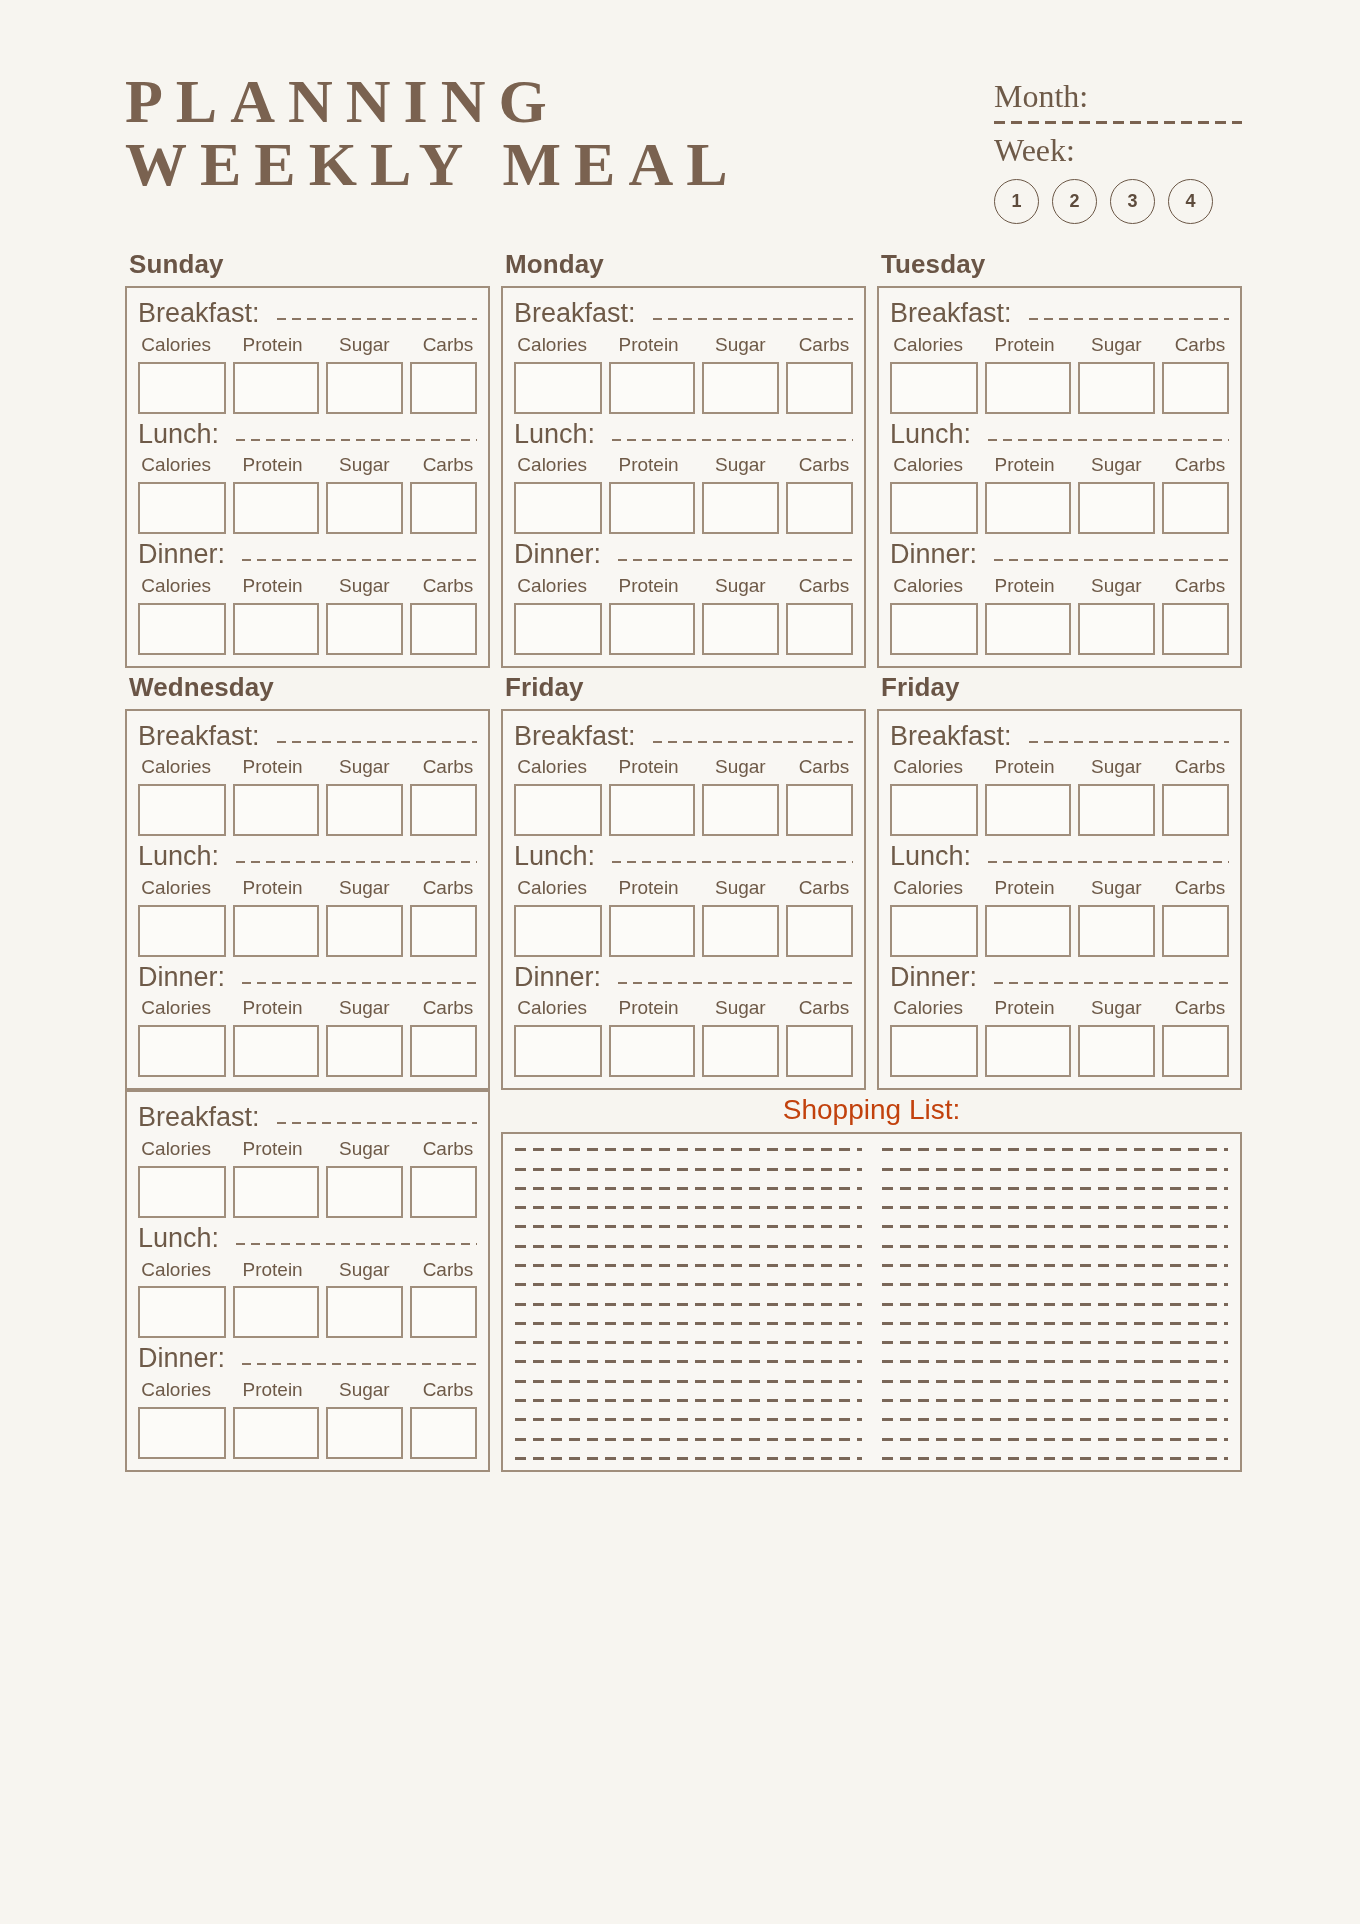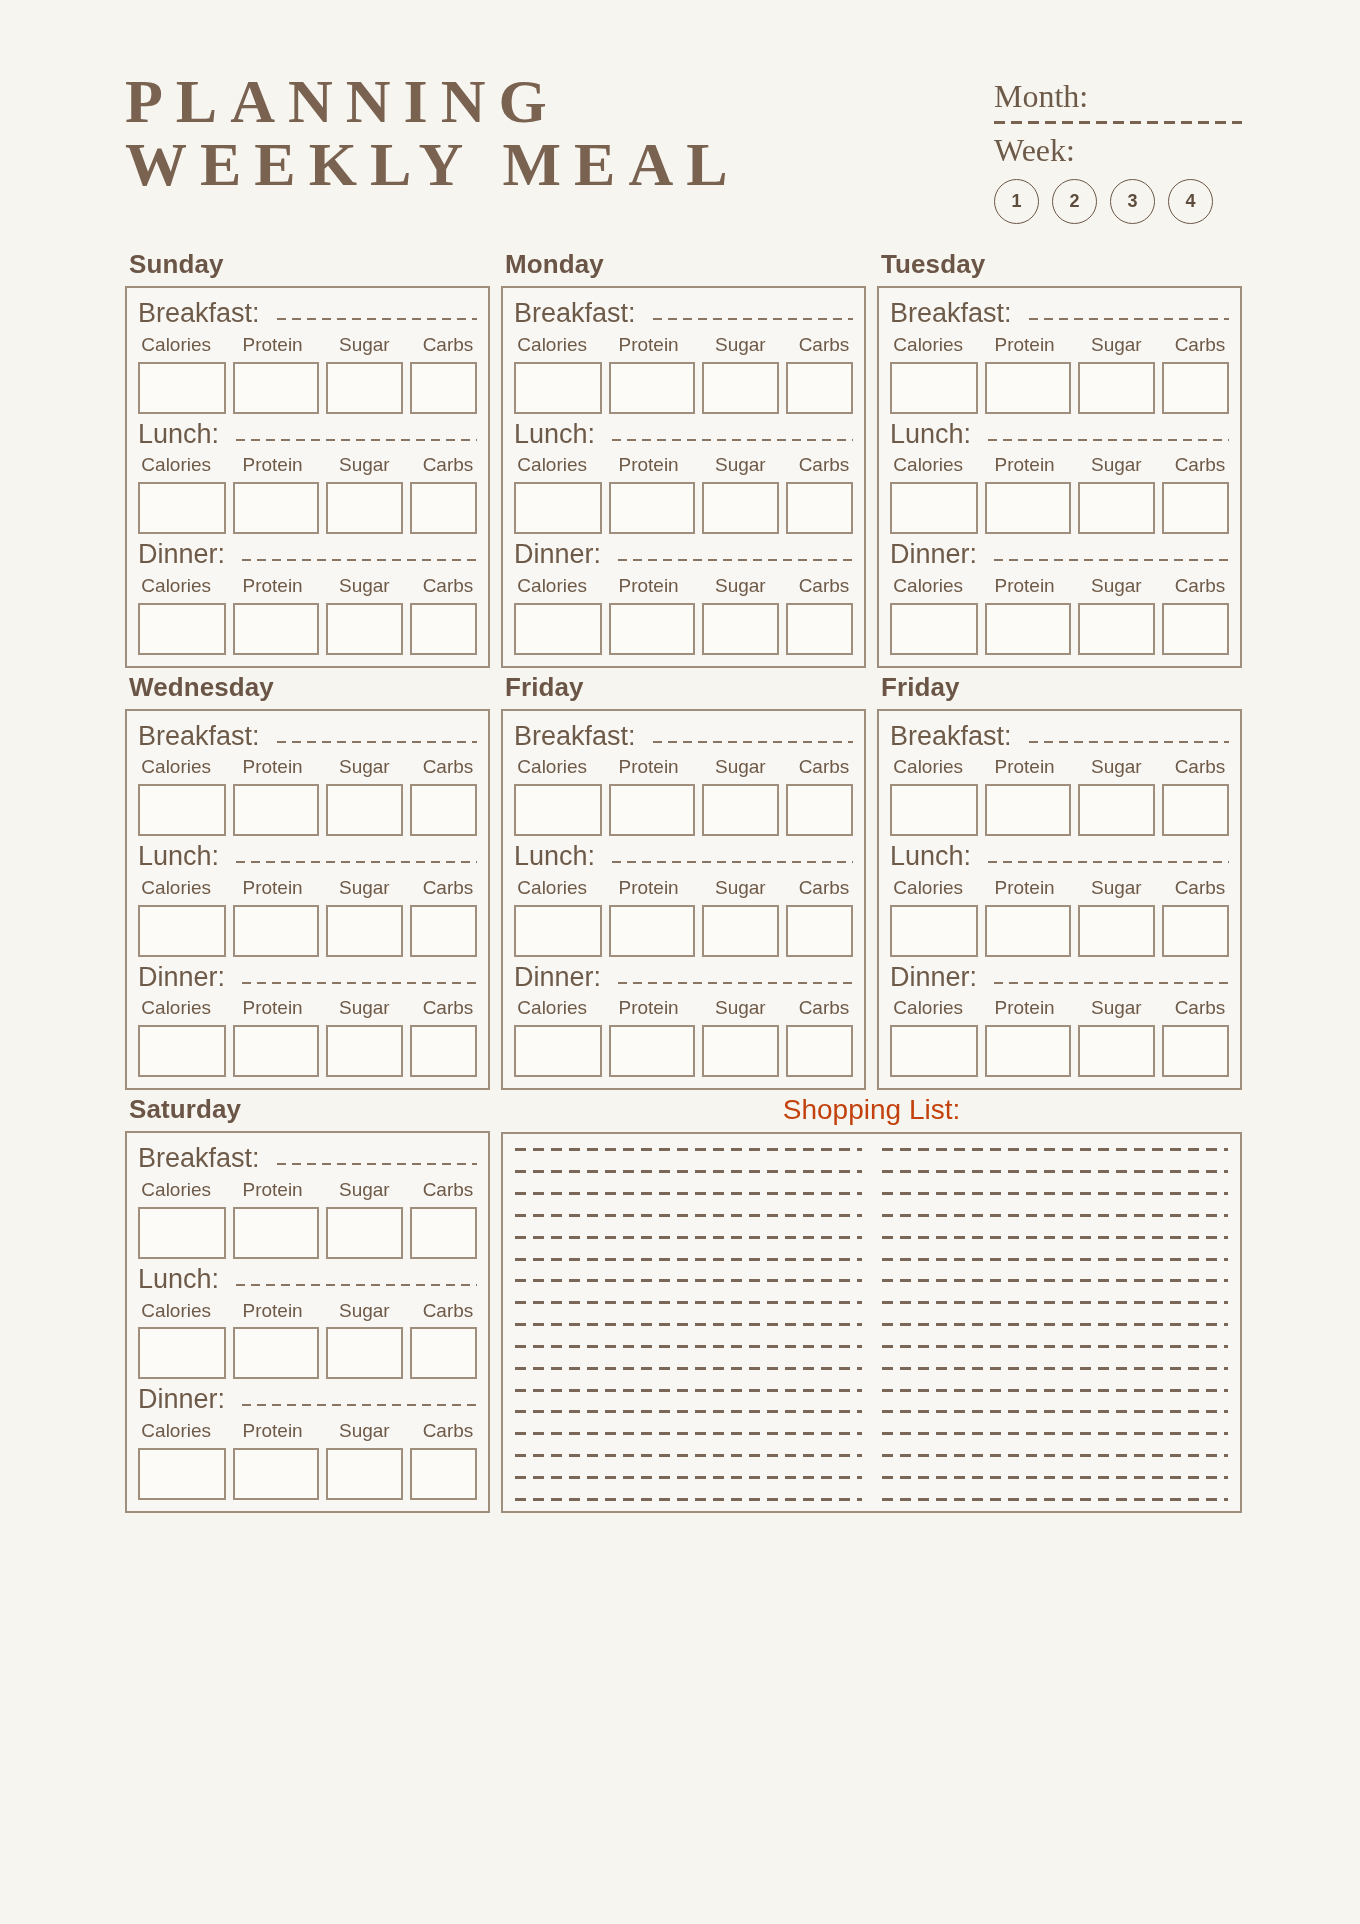--- a/index.html
+++ b/index.html
@@ -565,21 +565,20 @@
             <div class="boxes">
               <div class="nutrient-box"></div>
               <div class="nutrient-box"></div>
               <div class="nutrient-box"></div>
               <div class="nutrient-box"></div>
             </div>
           </div>
         </div>
       </div>
       <div class="cell">
-        <div class="day-name">Saturday</div>
         <div class="card">
           <div class="meal">
             <div class="meal-head">
               <span class="meal-label">Breakfast:</span>
               <span class="meal-rule"></span>
             </div>
             <div class="nutrients">
               <div class="nutrient-label">Calories</div>
               <div class="nutrient-label">Protein</div>
               <div class="nutrient-label">Sugar</div>

